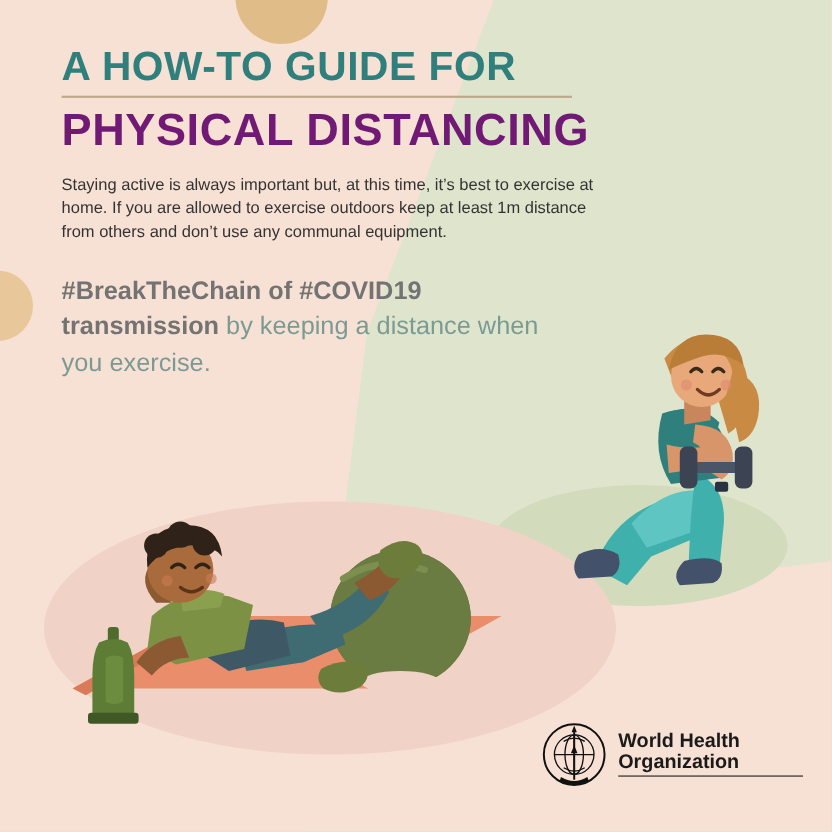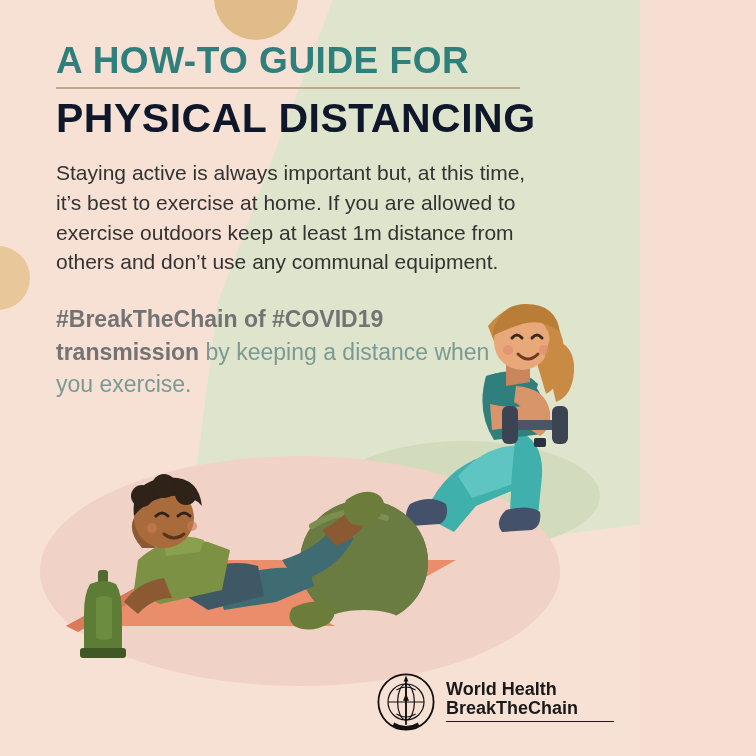--- a/index.html
+++ b/index.html
@@ -4,21 +4,21 @@
 <style>
   html,body{margin:0;padding:0;}
   body{
     width:756px;height:756px;
     font-family:"Liberation Sans", sans-serif;
     overflow:hidden;
     background:#f6ded2;
   }
   .poster{
     position:relative;
-    width:640px;height:756px;
+    width:756px;height:756px;
     overflow:hidden;
     background:#f7e0d4;
   }
   .bg-green2{
     position:absolute;
     right:0;top:0;
     width:480px;height:756px;
     background:#dfe5cc;
     clip-path:polygon(36% 0, 100% 0, 100% 100%, 0% 100%, 12% 40%);
   }
@@ -67,44 +67,44 @@
     margin:0 0 4px 0;
     line-height:1.05;
   }
   .rule{
     width:464px;height:2px;background:#bfa98c;margin:6px 0 8px 0;
   }
   .title2{
     font-size:41px;
     font-weight:bold;
     letter-spacing:0.5px;
-    color:#0f172a;
+    color:#701a75;
     margin:0 0 18px 0;
     line-height:1.05;
   }
   .body{
-    font-size:21px;
+    font-size:15px;
     line-height:1.42;
     color:#333333;
     margin:0 0 26px 0;
     max-width:500px;
   }
   .tagline{
     font-size:23px;
     line-height:1.42;
     color:#7a9a93;
     max-width:470px;
   }
   .tagline b{
     color:#737373;
     font-weight:bold;
   }
   
   .who{
-    position:absolute;right:26px;bottom:24px;
+    position:absolute;right:26px;bottom:40px;
     display:flex;align-items:center;gap:10px;z-index:6;
   }
   .who-emblem{width:60px;height:60px;}
   .who-text{line-height:1.04;color:#1a1a1a;}
   .who-text .l1{font-size:18px;font-weight:bold;}
   .who-text .l2{font-size:18px;font-weight:bold;}
   .who-text .l3{font-size:13.5px;font-weight:bold;margin-top:3px;}
   .who-sep{width:168px;height:1px;background:#1a1a1a;margin:3px 0 2px 0;}
   
   .ill{position:absolute;z-index:4;}
@@ -240,18 +240,18 @@
       <line x1="50" y1="20" x2="50" y2="80" stroke="#111" stroke-width="2"></line>
       <path d="M50 12 L50 88" stroke="#111" stroke-width="3"></path>
       <path d="M34 30 q16 -10 32 0" fill="none" stroke="#111" stroke-width="2"></path>
       <path d="M34 70 q16 10 32 0" fill="none" stroke="#111" stroke-width="2"></path>
       <path d="M50 6 l4 10 -8 0z" fill="#111"></path>
       <path d="M30 84 q20 12 40 0 l2 6 q-22 12 -44 0z" fill="#111"></path>
       <path d="M50 36 l5 12 -10 0z" fill="#111"></path>
     </svg>
     <div class="who-text">
       <div class="l1">World Health</div>
-      <div class="l2">BreakTheChain</div>
+      <div class="l2">Organization</div>
       <div class="who-sep"></div>
     </div>
   </div>
 
 </div>
 
 </body></html>

